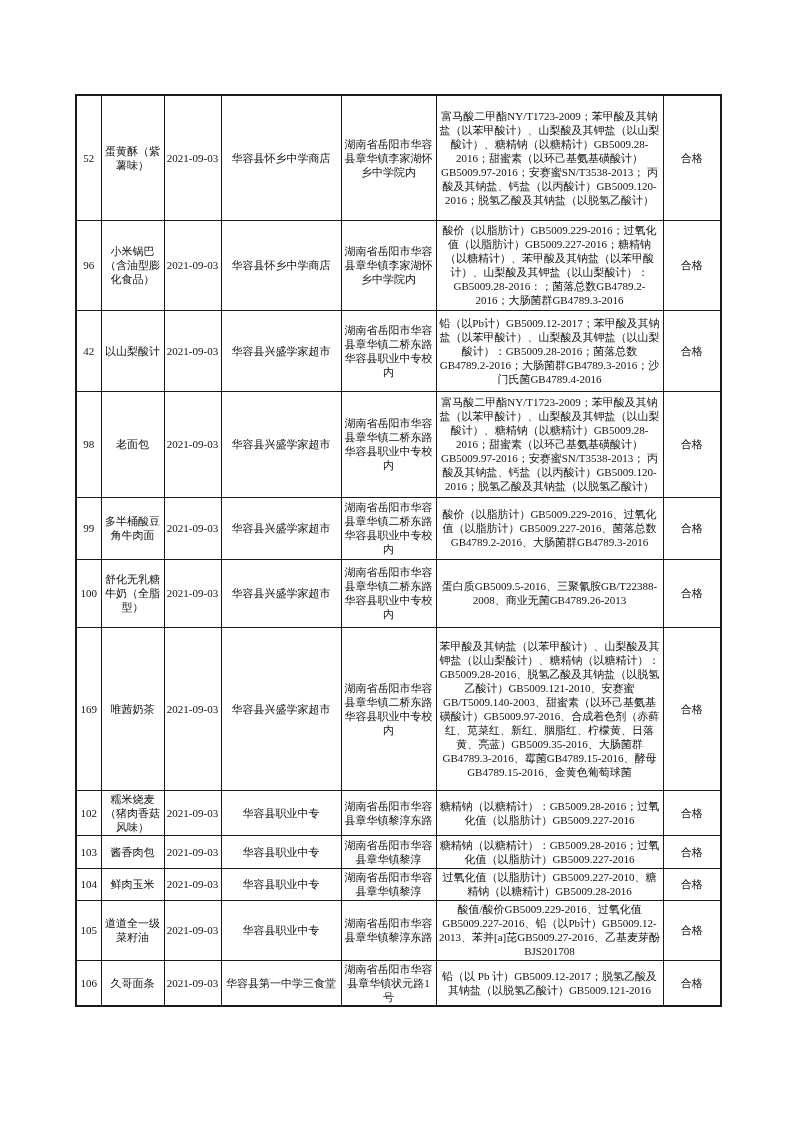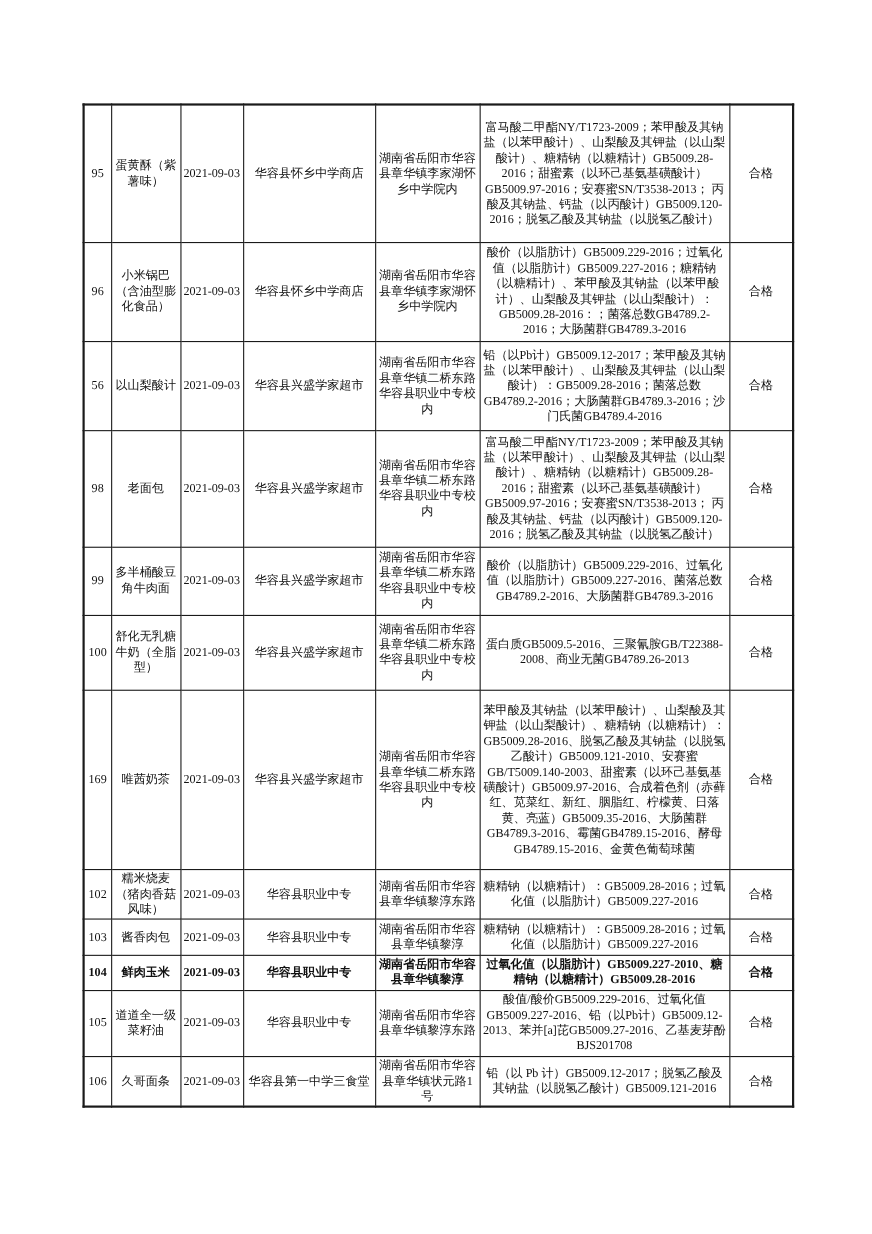--- a/index.html
+++ b/index.html
@@ -38,59 +38,59 @@
   col.c-result{width:58px;}
   tr:nth-child(1){height:125px;}
   tr:nth-child(2){height:90px;}
   tr:nth-child(3){height:81px;}
   tr:nth-child(4){height:106px;}
   tr:nth-child(5){height:62px;}
   tr:nth-child(6){height:68px;}
   tr:nth-child(7){height:163px;}
   tr:nth-child(8){height:42px;}
   tr:nth-child(9){height:33px;}
-  tr:nth-child(10){height:32px;font-weight:bold;}
+  tr:nth-child(10){height:32px;}
   tr:nth-child(11){height:60px;}
   tr:nth-child(12){height:41px;}
 </style>
 </head>
 <body>
 
 <div class="page">
   <table class="report">
     <colgroup>
       <col class="c-no">
         <col class="c-product">
         <col class="c-date">
         <col class="c-seller">
         <col class="c-address">
         <col class="c-items">
         <col class="c-result">
     </colgroup>
     <tbody>
       <tr>
-        <td>95</td>
+        <td>52</td>
         <td>蛋黄酥（紫薯味）</td>
         <td>2021-09-03</td>
         <td>华容县怀乡中学商店</td>
         <td>湖南省岳阳市华容县章华镇李家湖怀乡中学院内</td>
         <td>富马酸二甲酯NY/T1723-2009；苯甲酸及其钠盐（以苯甲酸计）、山梨酸及其钾盐（以山梨酸计）、糖精钠（以糖精计）GB5009.28-2016；甜蜜素（以环己基氨基磺酸计）GB5009.97-2016；安赛蜜SN/T3538-2013； 丙酸及其钠盐、钙盐（以丙酸计）GB5009.120-2016；脱氢乙酸及其钠盐（以脱氢乙酸计）</td>
         <td>合格</td>
       </tr>
       <tr>
         <td>96</td>
         <td>小米锅巴（含油型膨化食品）</td>
         <td>2021-09-03</td>
         <td>华容县怀乡中学商店</td>
         <td>湖南省岳阳市华容县章华镇李家湖怀乡中学院内</td>
         <td>酸价（以脂肪计）GB5009.229-2016；过氧化值（以脂肪计）GB5009.227-2016；糖精钠（以糖精计）、苯甲酸及其钠盐（以苯甲酸计）、山梨酸及其钾盐（以山梨酸计）：GB5009.28-2016：；菌落总数GB4789.2-2016；大肠菌群GB4789.3-2016</td>
         <td>合格</td>
       </tr>
       <tr>
-        <td>56</td>
+        <td>42</td>
         <td>以山梨酸计</td>
         <td>2021-09-03</td>
         <td>华容县兴盛学家超市</td>
         <td>湖南省岳阳市华容县章华镇二桥东路华容县职业中专校内</td>
         <td>铅（以Pb计）GB5009.12-2017；苯甲酸及其钠盐（以苯甲酸计）、山梨酸及其钾盐（以山梨酸计）：GB5009.28-2016；菌落总数GB4789.2-2016；大肠菌群GB4789.3-2016；沙门氏菌GB4789.4-2016</td>
         <td>合格</td>
       </tr>
       <tr>
         <td>98</td>
         <td>老面包</td>

